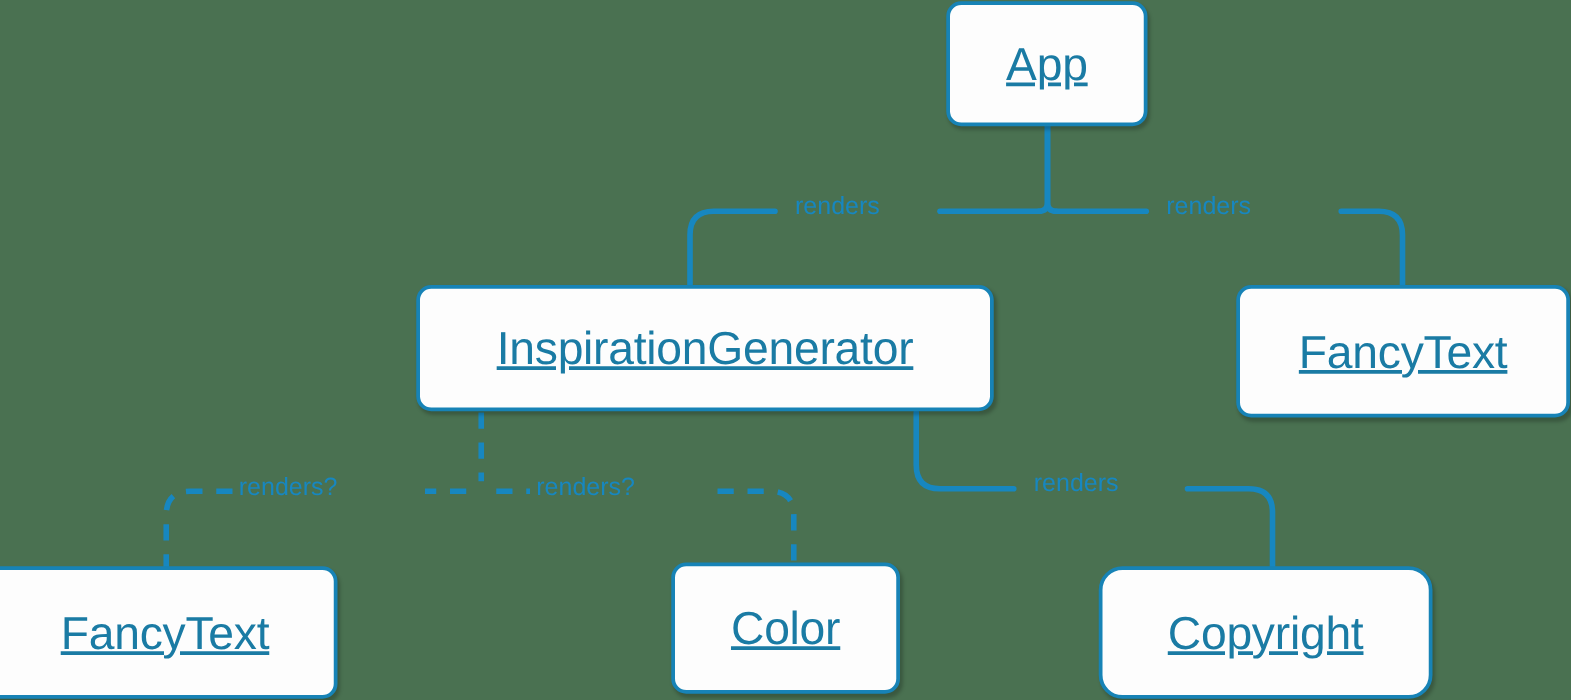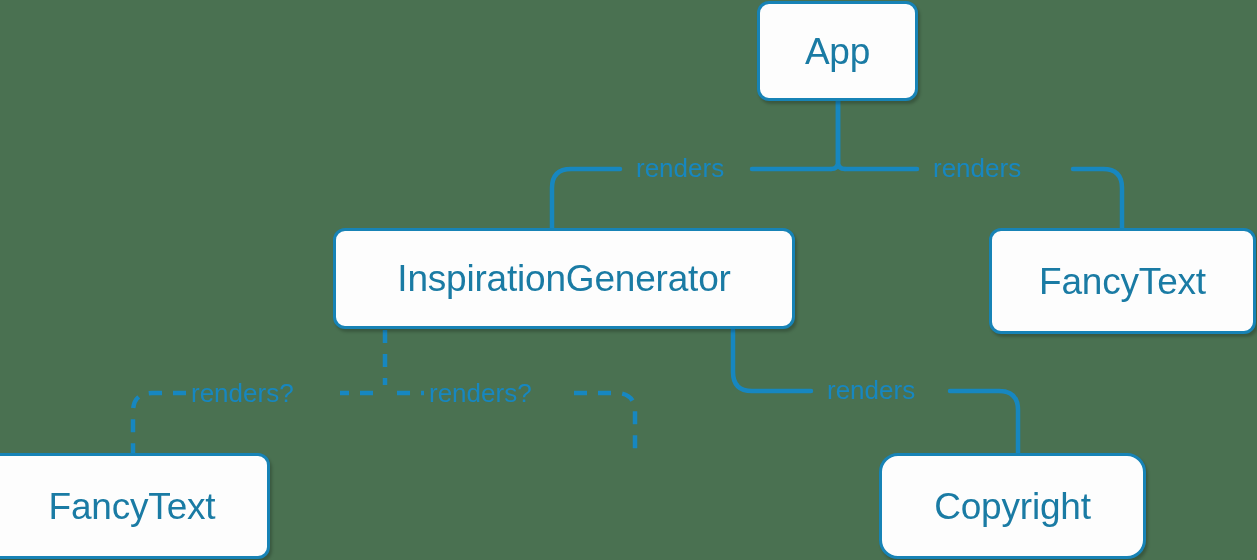--- a/index.html
+++ b/index.html
@@ -30,39 +30,40 @@
     box-sizing: border-box;
     background: #fdfdfd;
     border: 3px solid #1783b6;
     border-radius: 12px;
     display: flex;
     align-items: center;
     justify-content: center;
     color: #1a7ba4;
     box-shadow: 2px 3px 3px rgba(0,0,0,0.22);
     z-index: 2;
+    text-decoration: underline;
   }
   .node-label {
     font-size: 37px;
     font-weight: 400;
     letter-spacing: -0.2px;
     line-height: 1;
     white-space: nowrap;
     color: #1a7ba4;
   }
   .node-app        { left: 757px; top: 1px;   width: 161px; height: 100px; }
   .node-inspgen    { left: 333px; top: 228px; width: 462px; height: 101px; }
   .node-fancytext-r{ left: 989px; top: 228px; width: 267px; height: 106px; }
   .node-fancytext-b{ left: -6px;  top: 453px; width: 276px; height: 106px; border-top-left-radius: 0; border-bottom-left-radius: 0; }
   .node-color      { left: 537px; top: 450px; width: 183px; height: 105px; }
   .node-copyright  { left: 879px; top: 453px; width: 267px; height: 106px; border-radius: 19px; }
 
   .edge-label {
     position: absolute;
-    font-size: 26px;
+    font-size: 20px;
     font-weight: 500;
     color: #1787c0;
     white-space: nowrap;
     line-height: 1;
     z-index: 3;
     background: transparent;
   }
   .lbl-renders-left   { left: 636px; top: 155px; }
   .lbl-renders-right  { left: 933px; top: 155px; }
   .lbl-renders-copy   { left: 827px; top: 377px; }
@@ -111,20 +112,23 @@
   </div>
 
   <div class="node node-fancytext-r">
     <span class="node-label">FancyText</span>
   </div>
 
   <div class="node node-fancytext-b">
     <span class="node-label">FancyText</span>
   </div>
 
+  <div class="node node-color">
+    <span class="node-label">Color</span>
+  </div>
 
   <div class="node node-copyright">
     <span class="node-label">Copyright</span>
   </div>
 
   <div class="edge-label lbl-renders-left">renders</div>
 
   <div class="edge-label lbl-renders-right">renders</div>
 
   <div class="edge-label lbl-renders-q1">renders?</div>

